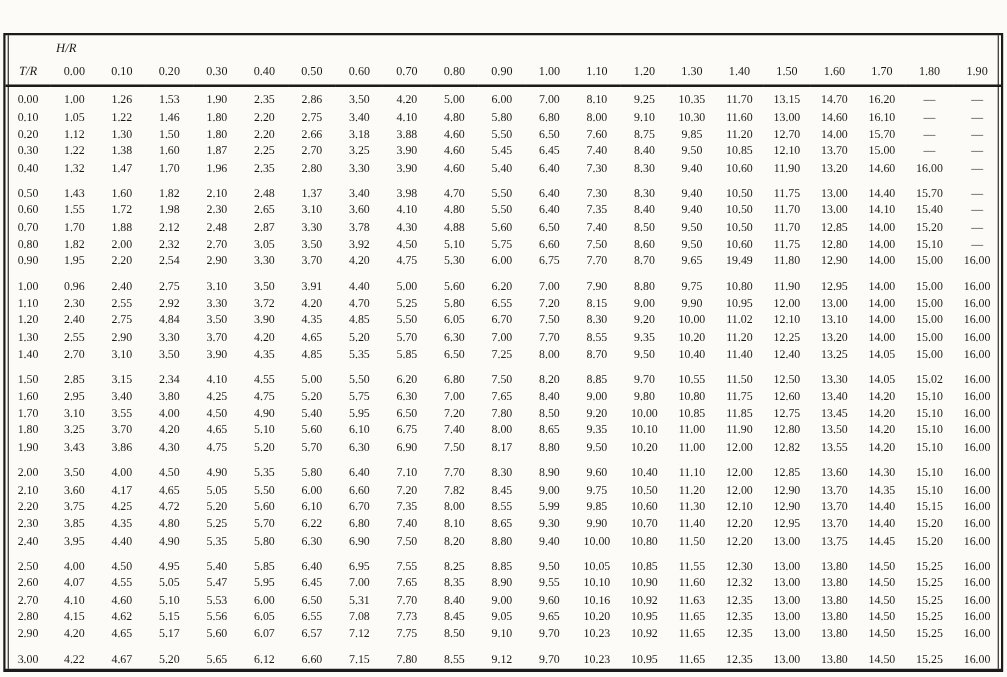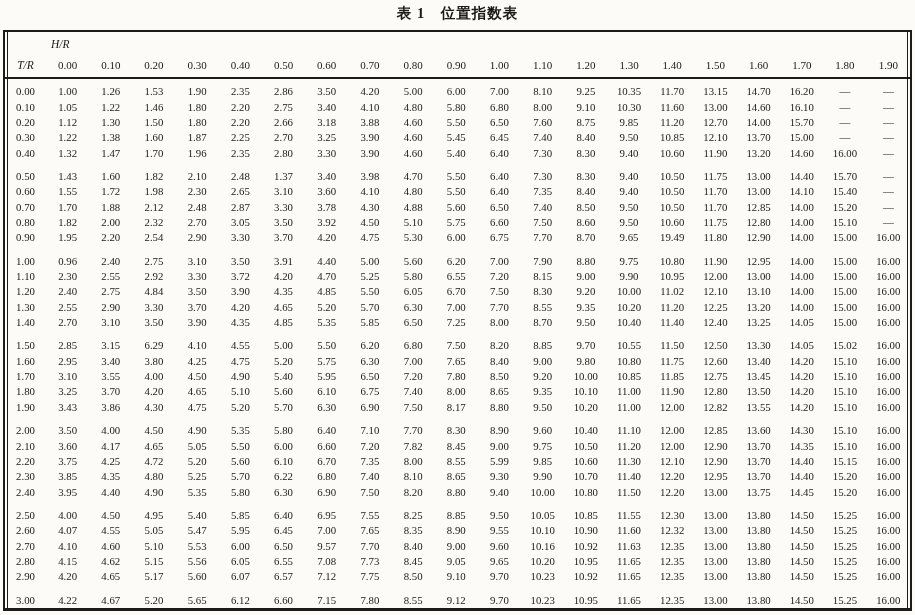--- a/index.html
+++ b/index.html
@@ -62,21 +62,20 @@
   tbody.grp + tbody.grp tr:first-child th,
   tbody.grp + tbody.grp tr:first-child td { padding-top: 8px; }
   tbody.grp tr:first-child th, tbody.grp tr:first-child td { }
   tbody.grp:first-of-type tr:first-child th,
   tbody.grp:first-of-type tr:first-child td { padding-top: 5px; }
 </style>
 </head>
 <body>
 
 <div class="page">
-  <div class="title">表 1　位置指数表</div>
 
   <div class="frame">
     <table class="idx" id="idx-table">
       <colgroup id="colgroup">
           <col style="width: 41px;">
           <col>
           <col>
           <col>
           <col>
           <col>
@@ -474,21 +473,21 @@
             <td>14.05</td>
             <td>15.00</td>
             <td>16.00</td>
           </tr>
         </tbody>
         <tbody class="grp">
           <tr>
             <th>1.50</th>
             <td>2.85</td>
             <td>3.15</td>
-            <td>6.29</td>
+            <td>2.34</td>
             <td>4.10</td>
             <td>4.55</td>
             <td>5.00</td>
             <td>5.50</td>
             <td>6.20</td>
             <td>6.80</td>
             <td>7.50</td>
             <td>8.20</td>
             <td>8.85</td>
             <td>9.70</td>
@@ -758,21 +757,21 @@
             <td>16.00</td>
           </tr>
           <tr>
             <th>2.70</th>
             <td>4.10</td>
             <td>4.60</td>
             <td>5.10</td>
             <td>5.53</td>
             <td>6.00</td>
             <td>6.50</td>
-            <td>9.57</td>
+            <td>5.31</td>
             <td>7.70</td>
             <td>8.40</td>
             <td>9.00</td>
             <td>9.60</td>
             <td>10.16</td>
             <td>10.92</td>
             <td>11.63</td>
             <td>12.35</td>
             <td>13.00</td>
             <td>13.80</td>

